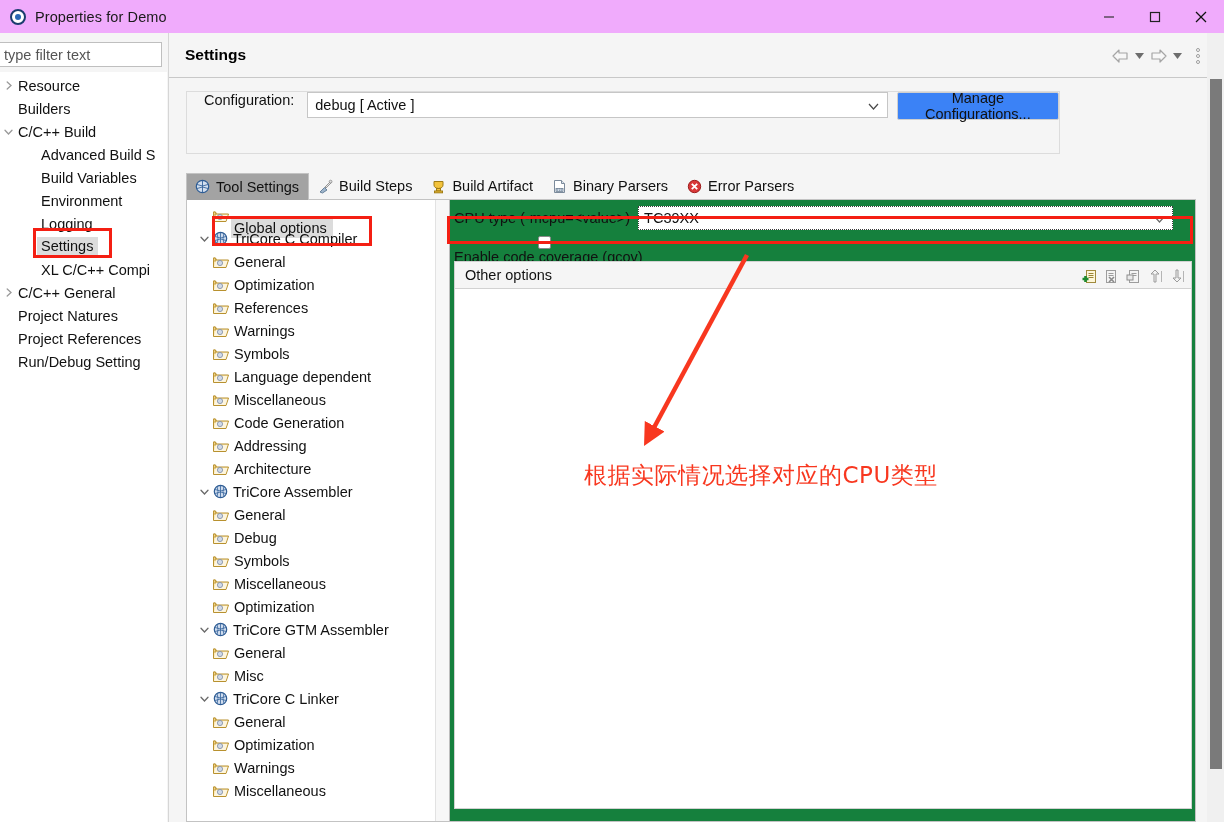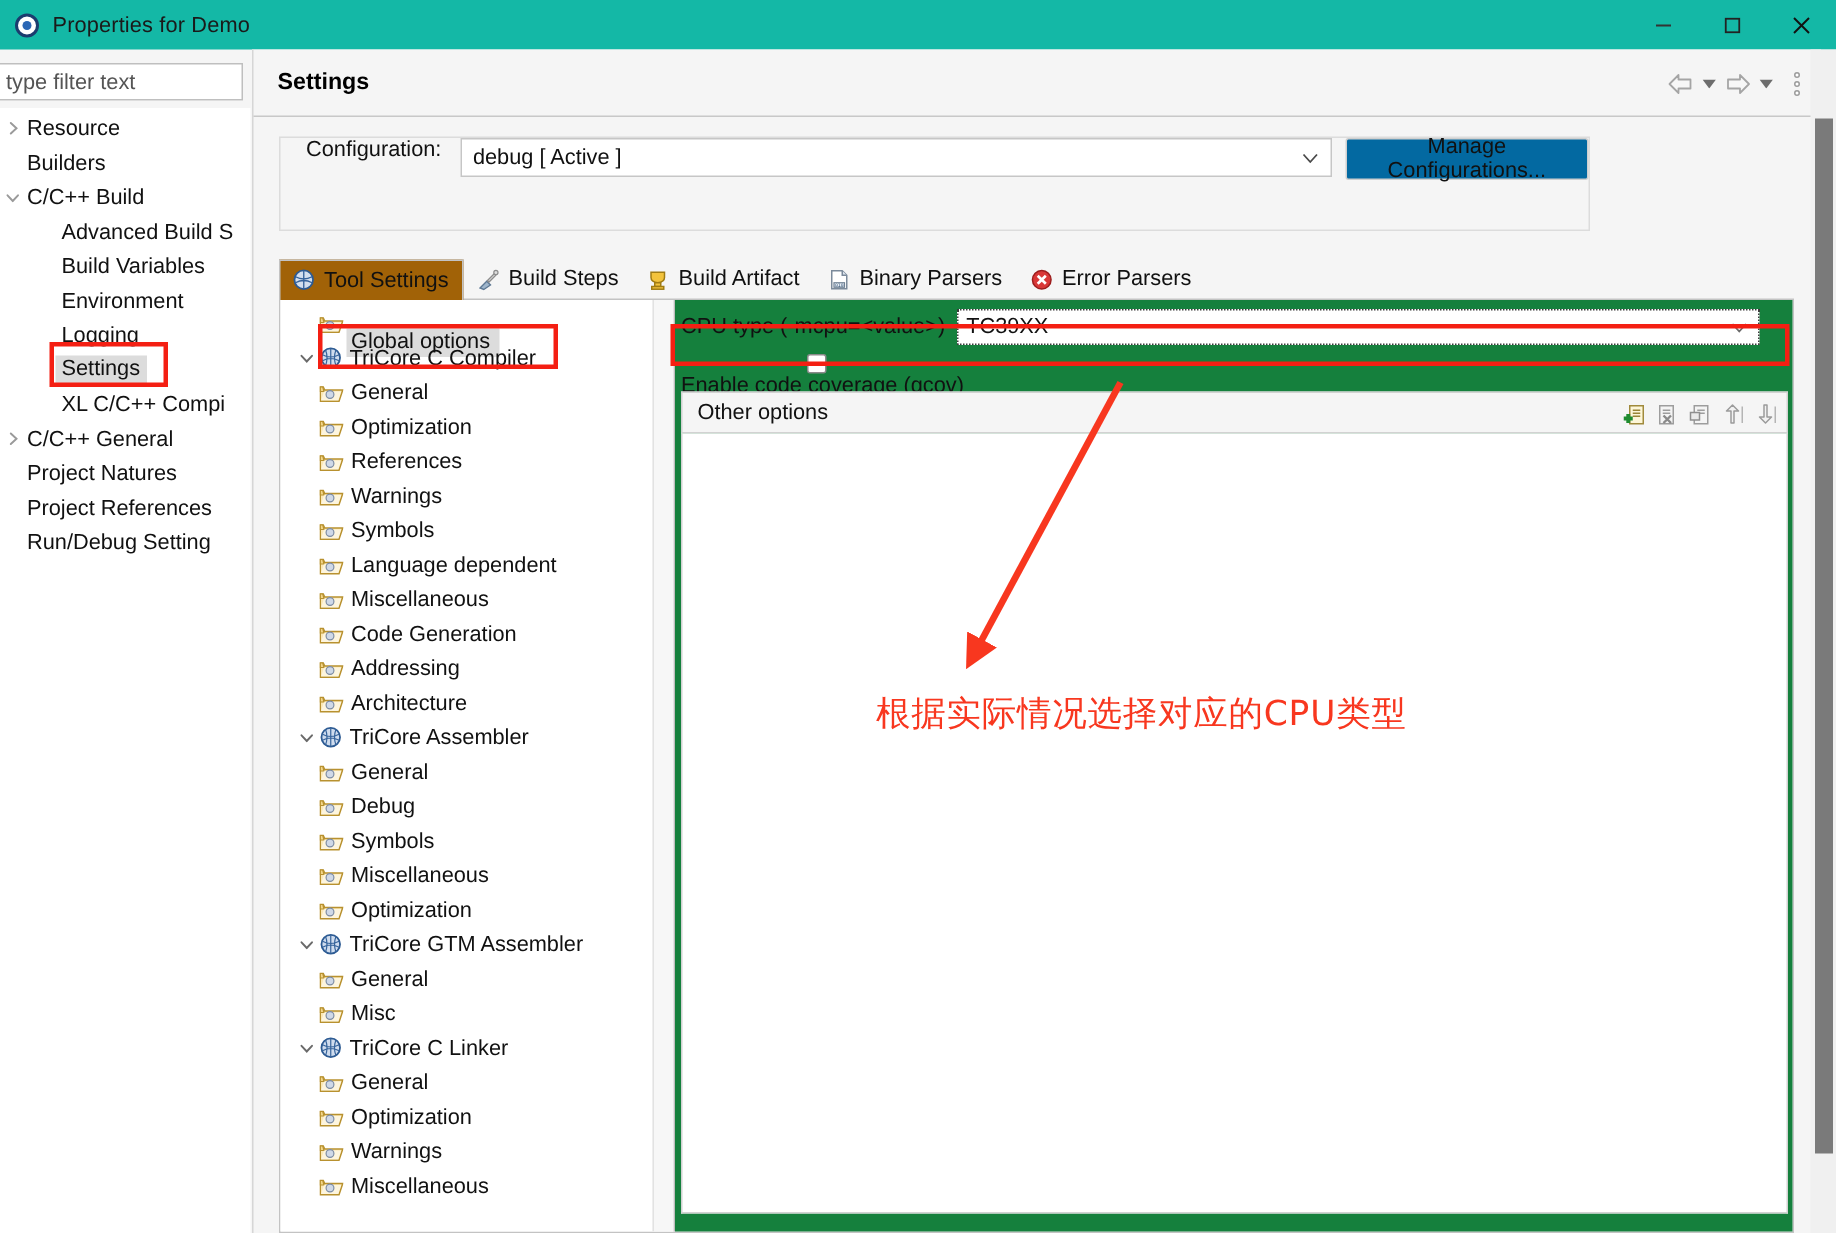--- a/index.html
+++ b/index.html
@@ -14,21 +14,21 @@
   .window {
     position: relative;
     width: 1224px; height: 822px;
     background: #f5f5f5;
   }
 
   
   .titlebar {
     position: absolute; top: 0; left: 0;
     width: 1224px; height: 33px;
-    background: #14b8a6;
+    background: #f0abfc;
     display: flex; align-items: center;
   }
   .title-icon {
     width: 16px; height: 16px;
     margin-left: 10px; margin-right: 9px;
     border-radius: 50%;
     background: #ffffff;
     border: 2px solid #1b3c6e;
     position: relative;
   }
@@ -159,21 +159,21 @@
     font-size: 14.5px; color: #111; padding-left: 7px;
   }
   .config-select .chev {
     position: absolute; right: 8px; top: 50%;
     transform: translateY(-50%);
   }
   .manage-btn {
     margin-left: 9px;
     height: 28px;
     padding: 0 12px;
-    background: #0369a1;
+    background: #3b82f6;
     border: 1px solid #cfcfcf;
     border-radius: 2px;
     font-size: 14.5px; color: #111;
     display: flex; align-items: center;
     font-family: "Liberation Sans", sans-serif;
   }
 
   
   .tabs {
     position: absolute; left: 17px; top: 140px;
@@ -185,21 +185,21 @@
     height: 27px;
     display: flex; align-items: center;
     padding: 0 9px 0 8px;
     font-size: 14.5px; color: #111;
     border: 1px solid transparent;
     border-bottom: none;
     background: transparent;
     white-space: nowrap;
   }
   .tab.active {
-    background: #a16207;
+    background: #a3a3a3;
     border-color: #c3c3c3;
     position: relative; z-index: 2;
     margin-bottom: -1px;
     padding-bottom: 1px;
     justify-content: space-between;
   }
   .tab .ticon { margin-right: 6px; display: flex; align-items: center; }
 
   
   .opt-panel {

